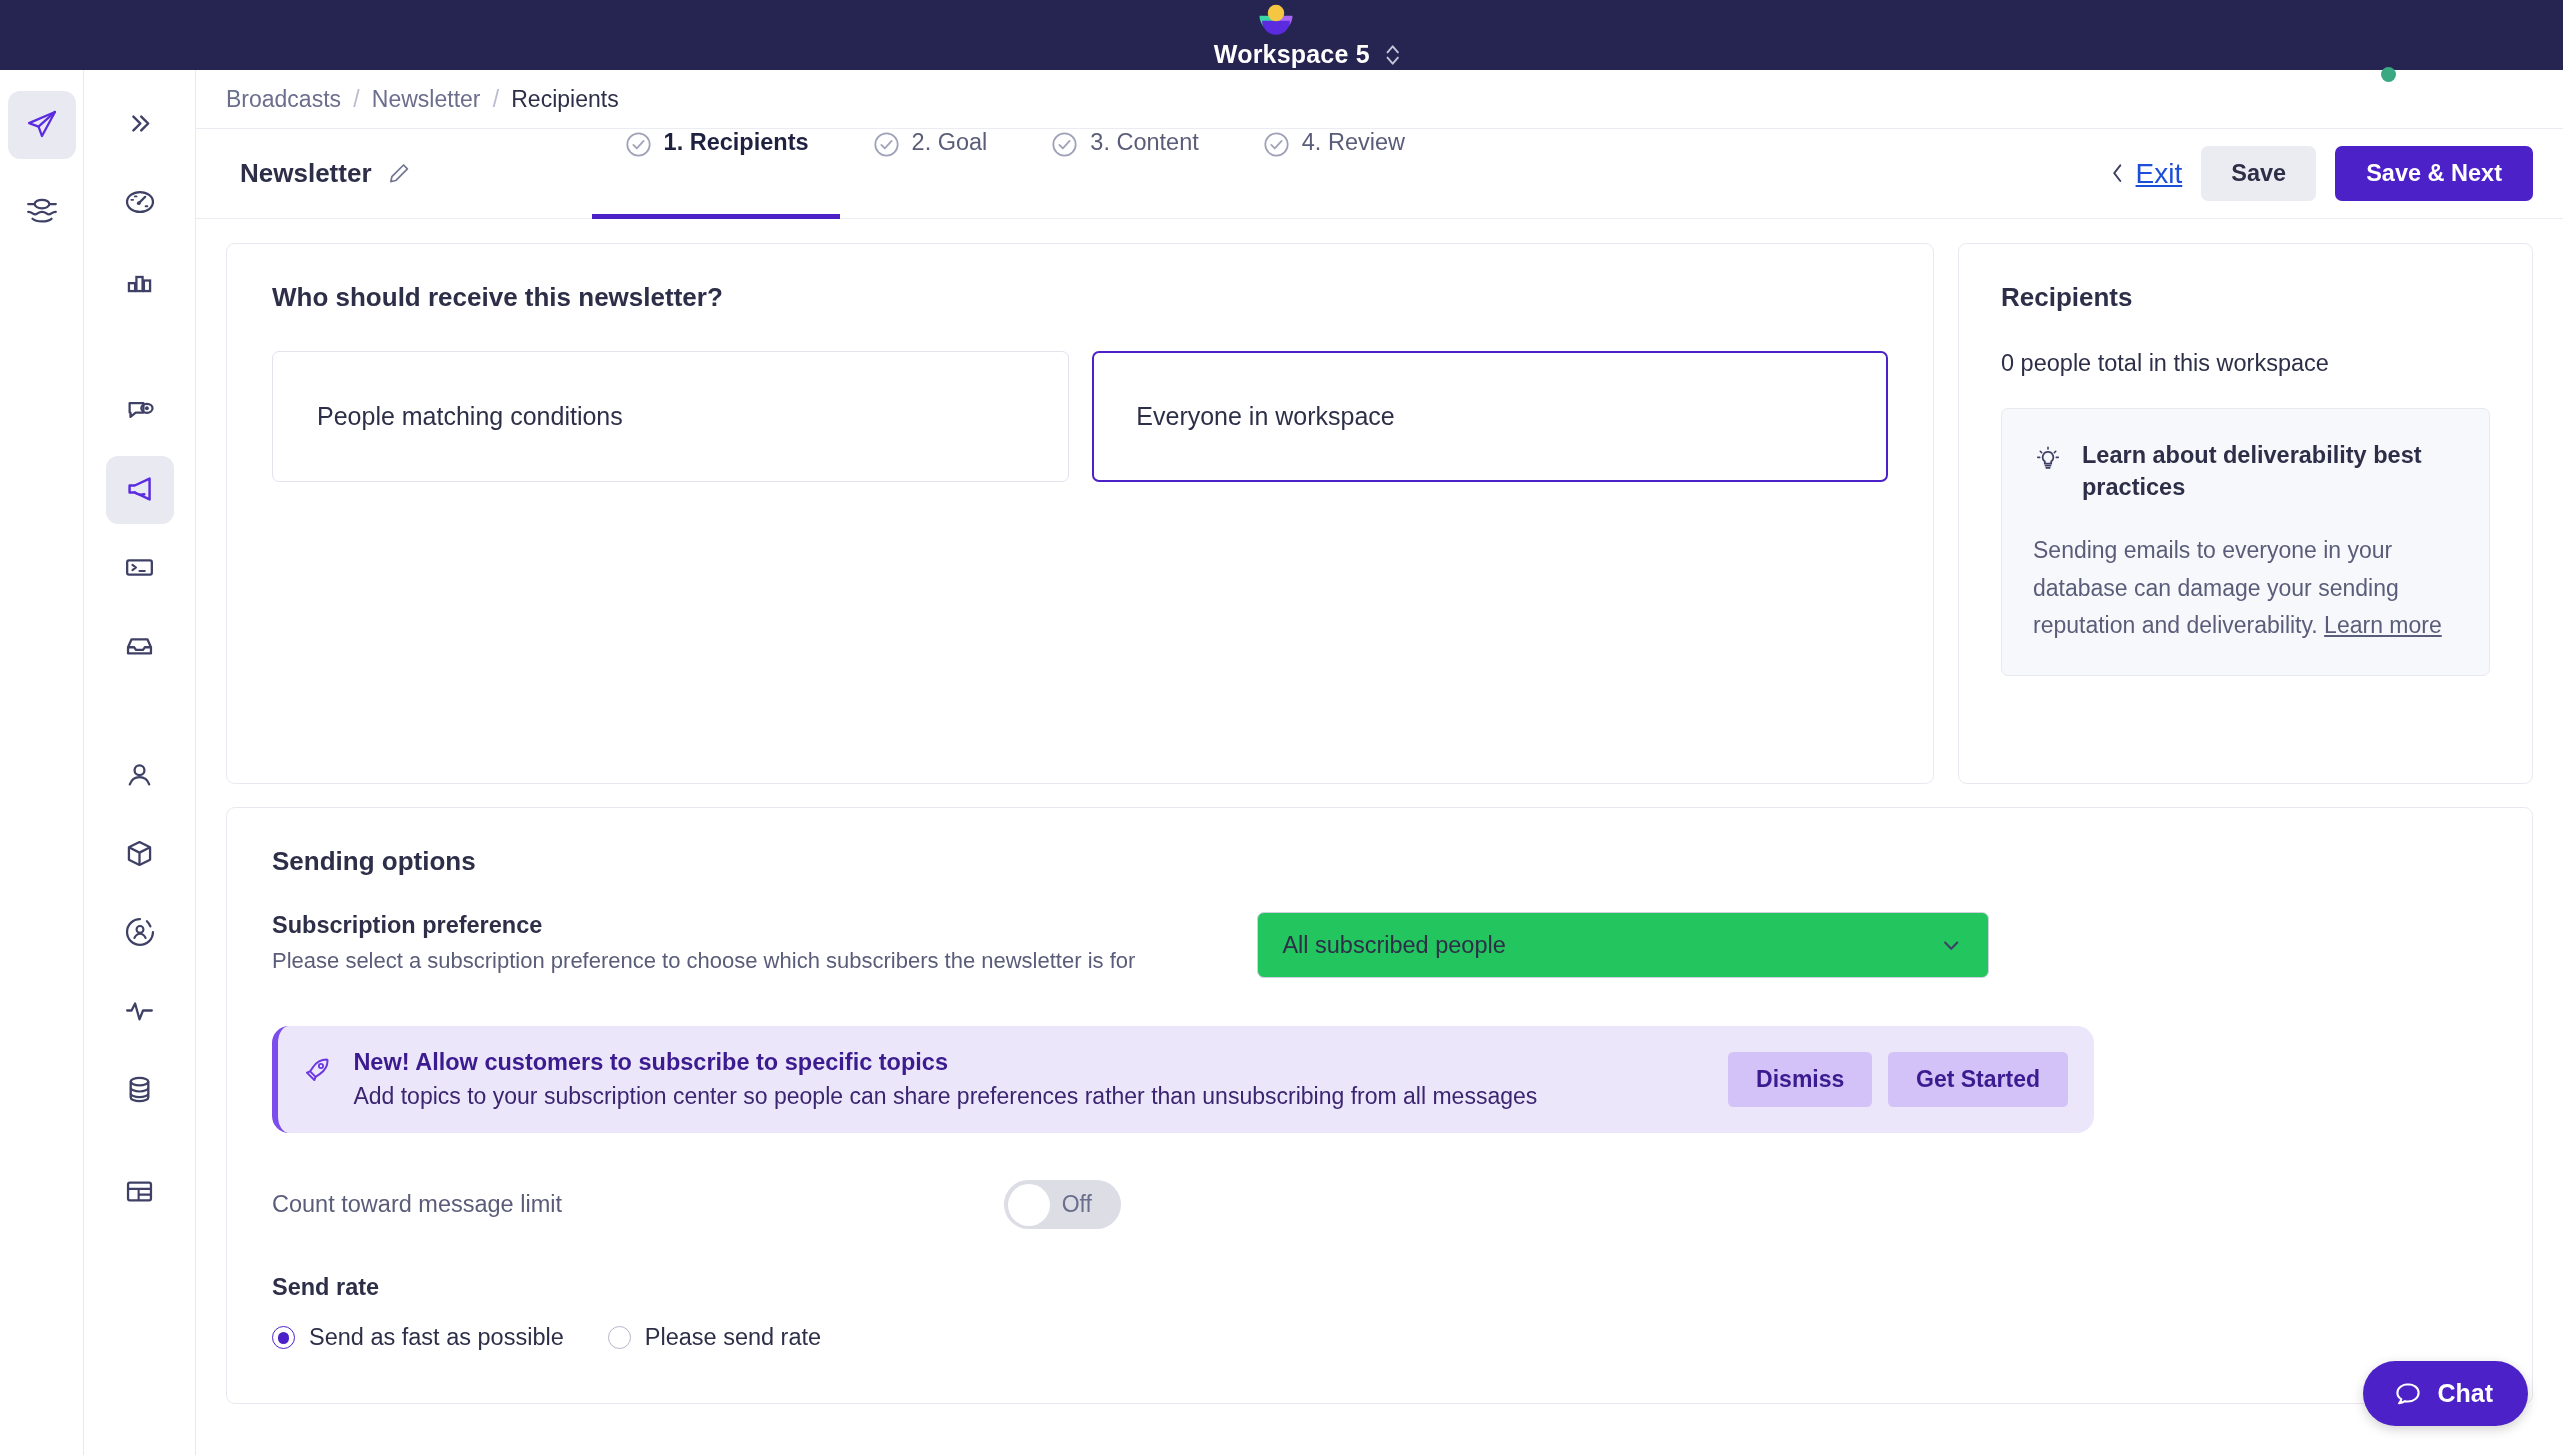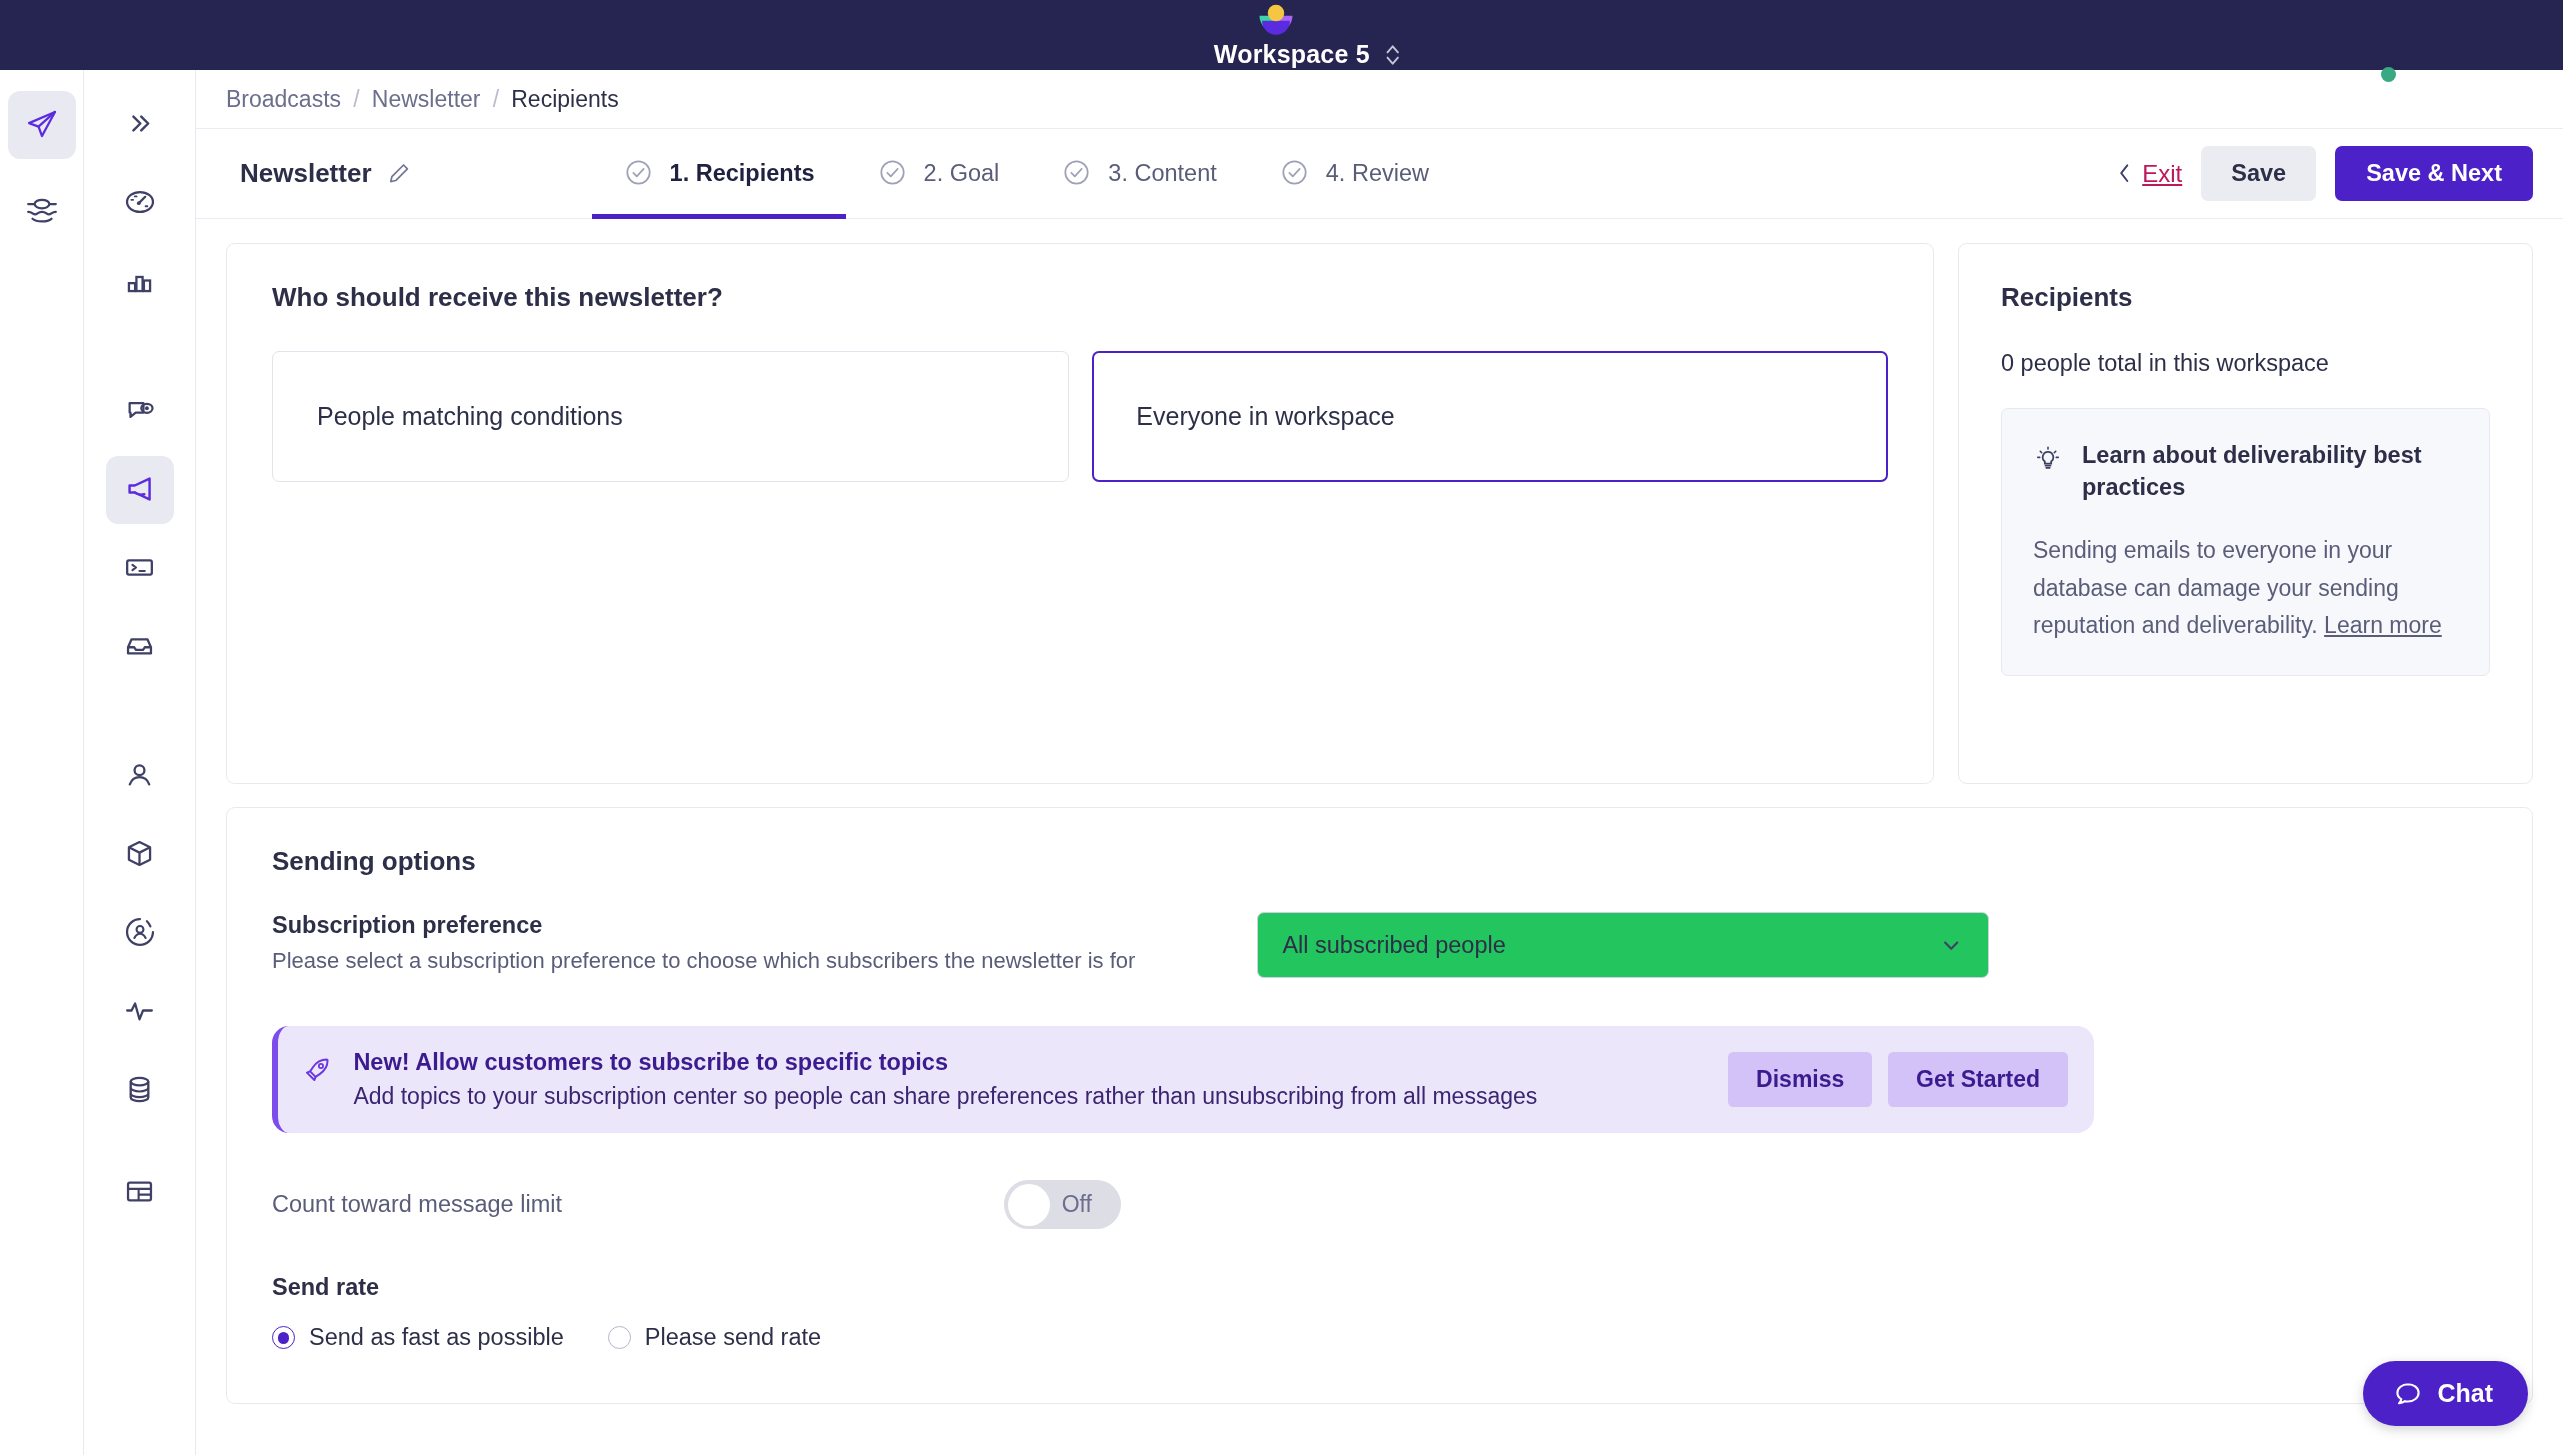--- a/index.html
+++ b/index.html
@@ -75,32 +75,32 @@
   .wizardbar {
     height: 91px; border-top:0.9px solid #ebecf2; border-bottom:0.9px solid #ebecf2;
     display:flex; align-items:center; padding: 0 30px; position:relative;
   }
   .doc-title { display:flex; align-items:center; gap:15.7px; margin-left:14px; }
   .doc-title h1 { font-size: 26px; font-weight: 700; color:#2d2f48; }
   .pencil { cursor:pointer; display:flex; }
 
   .steps { display:flex; align-items:center; gap:0; margin-left: 180px; height:100%; }
   .step {
-    display:flex; align-items:center; gap:16px; height:100%;
+    display:flex; align-items:flex-start; gap:10px; height:100%;
     padding: 0 31px; cursor:pointer; position:relative;
   }
   .step-label { font-size: 23.5px; color:#5a5d79; }
   .step.active .step-label { color:#1f2140; font-weight:700; }
   .step.active::after {
     content:""; position:absolute; left:0; right:0; bottom:-0.9px; height:5.2px; background:#4c21c7;
   }
 
   .actions { margin-left:auto; display:flex; align-items:center; gap: 19px; }
   .exit-link { display:flex; align-items:center; gap:8.7px; cursor:pointer; }
-  .exit-link span { font-size: 24px; color:#be185d; text-decoration: underline; font-weight:500;}
+  .exit-link span { font-size: 28px; color:#1d4ed8; text-decoration: underline; font-weight:500;}
   .btn {
     font-family:"Liberation Sans", sans-serif;
     border:none; cursor:pointer; border-radius: 7px;
     font-size: 23.5px; font-weight:700;
   }
   .btn-save { background:#ebecf1; color:#2d2f48; padding: 14px 30px; }
   .btn-next { background:#4c21c7; color:#fff; padding: 14px 31px; }
 
   
   .content { flex:1; background:#fff; padding: 24.4px 30px 0 30px; overflow:hidden; }

